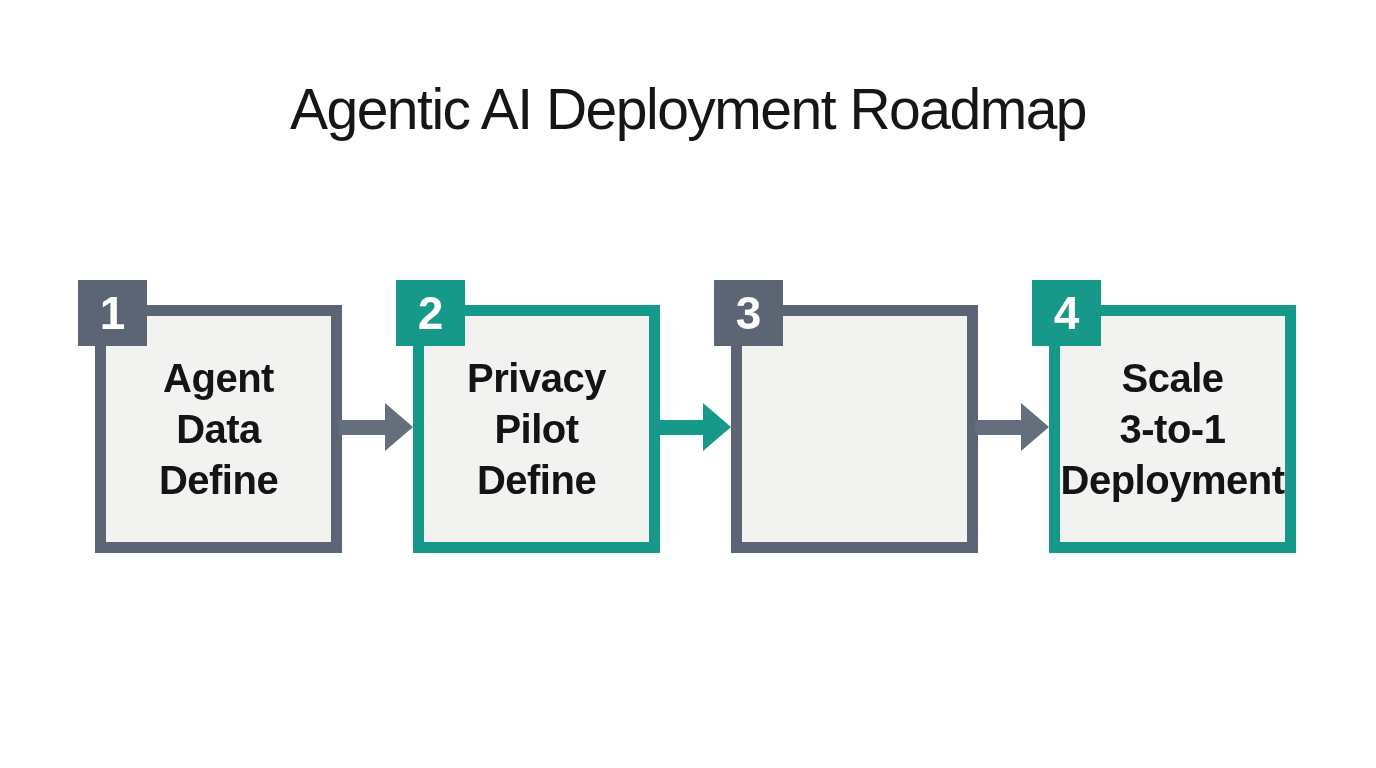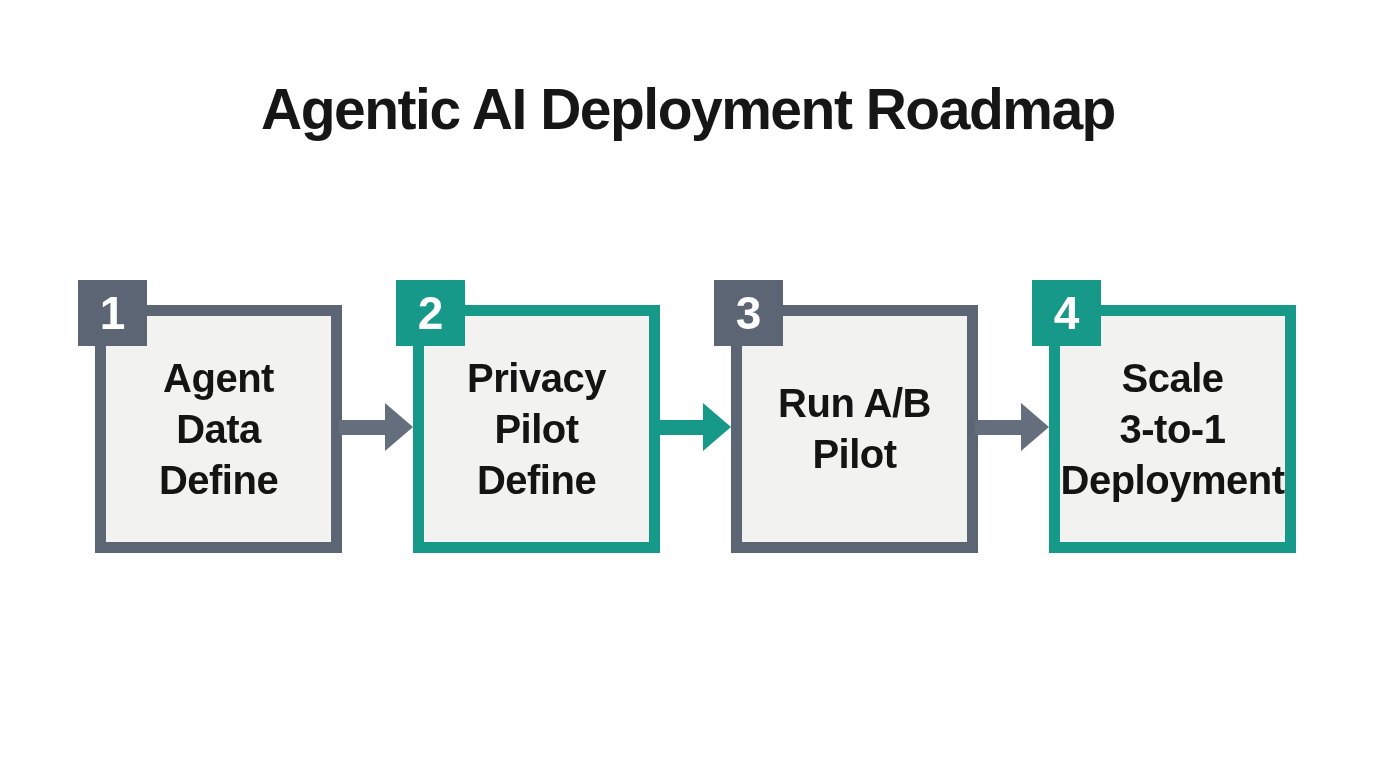--- a/index.html
+++ b/index.html
@@ -18,21 +18,21 @@
     background: #ffffff;
   }
   .title {
     position: absolute;
     top: 76px;
     left: 0;
     width: 1376px;
     margin: 0;
     text-align: center;
     font-size: 57px;
-    font-weight: bold;
+    font-weight: normal;
     letter-spacing: -1.5px;
     color: #161616;
   }
   .step {
     position: absolute;
     top: 305px;
     width: 247px;
     height: 248px;
     box-sizing: border-box;
     background: #f2f2f0;
@@ -125,24 +125,20 @@
     </div>
   </div>
 
   <div class="arrow arrow-2 teal">
     <div class="shaft"></div>
     <div class="head"></div>
   </div>
 
   <div class="step step-3 gray">
     <div class="badge">3</div>
-    <div class="label">
-      <span>Run A/B</span>
-      <span>Pilot</span>
-    </div>
   </div>
 
   <div class="arrow arrow-3 gray">
     <div class="shaft"></div>
     <div class="head"></div>
   </div>
 
   <div class="step step-4 teal">
     <div class="badge">4</div>
     <div class="label">

